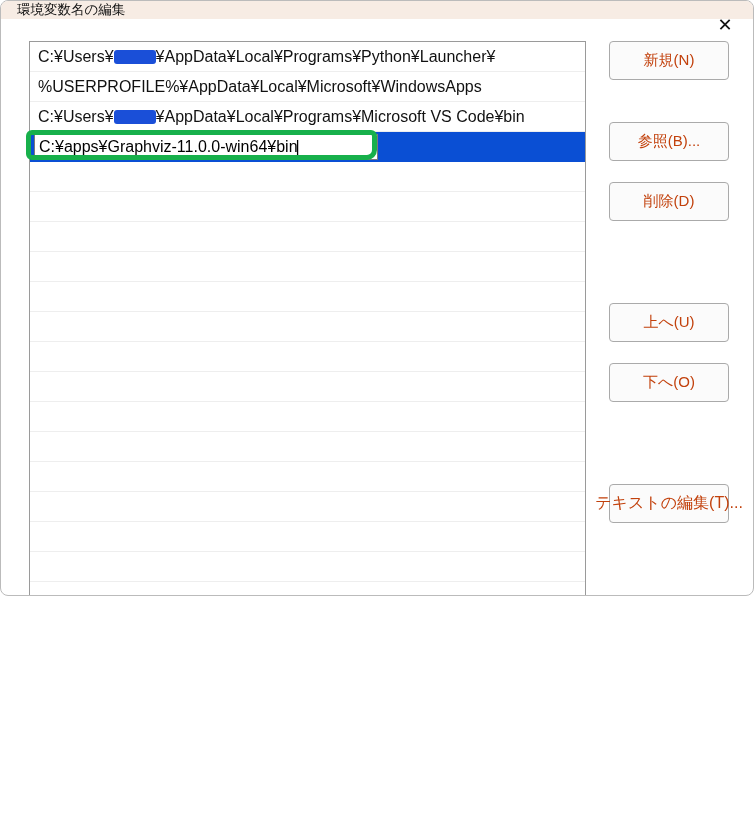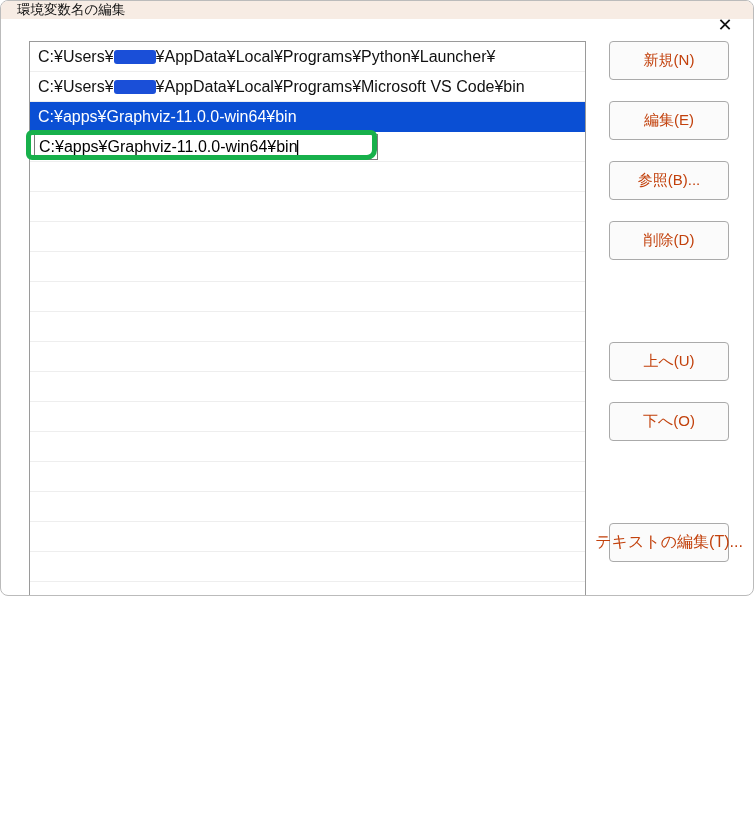--- a/index.html
+++ b/index.html
@@ -167,20 +167,21 @@
       <span>✕</span>
     </div>
   </div>
 
   <div class="body">
     <div class="main-row">
 
       <div class="list-wrap">
         <div class="listbox" id="listbox">
             <div class="list-row"><span>C:¥Users¥</span><span class="redacted" style="width: 42px;"></span><span>¥AppData¥Local¥Programs¥Python¥Launcher¥</span></div>
+            <div class="list-row">%USERPROFILE%¥AppData¥Local¥Microsoft¥WindowsApps</div>
             <div class="list-row"><span>C:¥Users¥</span><span class="redacted" style="width: 42px;"></span><span>¥AppData¥Local¥Programs¥Microsoft VS Code¥bin</span></div>
             <div class="list-row selected">C:¥apps¥Graphviz-11.0.0-win64¥bin</div>
             <div class="list-row empty">.</div>
             <div class="list-row empty">.</div>
             <div class="list-row empty">.</div>
             <div class="list-row empty">.</div>
             <div class="list-row empty">.</div>
             <div class="list-row empty">.</div>
             <div class="list-row empty">.</div>
             <div class="list-row empty">.</div>
@@ -197,21 +198,20 @@
               <span>C:¥apps¥Graphviz-11.0.0-win64¥bin</span>
               <span style="margin-left: -2px; color: rgb(0, 0, 0);">|</span>
             </div>
           </div>
         <div class="annot1"></div>
       </div>
 
       <div class="side">
         <button class="btn">新規(N)</button>
         <div class="gap-sm"></div>
-        <button class="btn">編集(E)</button>
         <div class="gap-sm"></div>
         <button class="btn">参照(B)...</button>
         <div class="gap-sm"></div>
         <button class="btn">削除(D)</button>
         <div class="gap-lg"></div>
         <button class="btn">上へ(U)</button>
         <div class="gap-sm"></div>
         <button class="btn">下へ(O)</button>
         <div class="gap-lg"></div>
         <button class="btn" style="font-size:16px;">テキストの編集(T)...</button>

